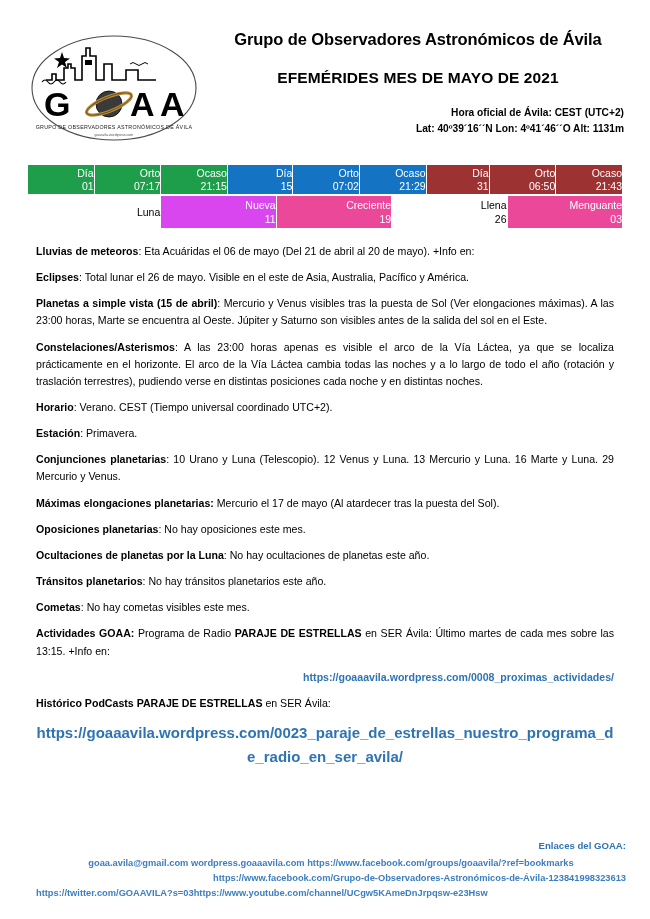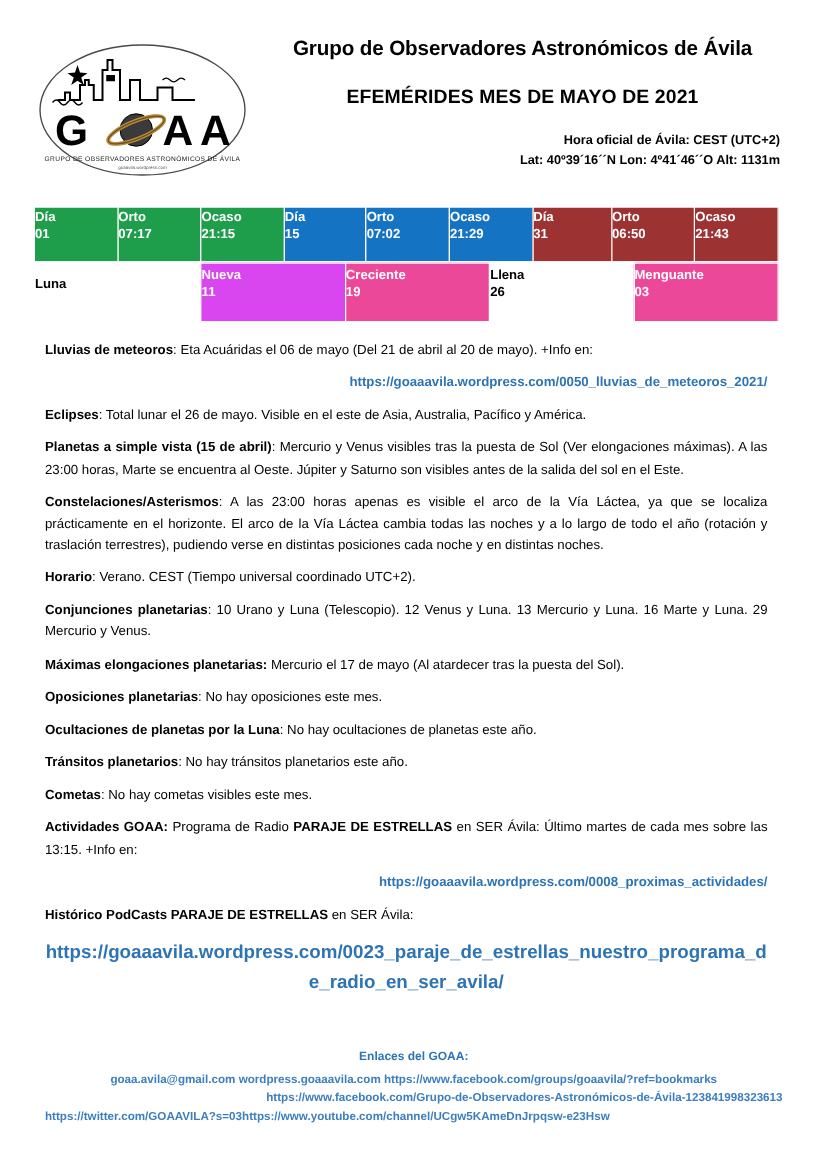--- a/index.html
+++ b/index.html
@@ -68,23 +68,23 @@
   .table-zone {
     margin: 18px 27px 0 27px;
   }
   table.eph {
     border-collapse: collapse;
     width: 100%;
     table-layout: fixed;
   }
   table.eph td {
     font-size: 10.5px;
-    font-weight: bold;
-    text-align: left;
-    padding: 2px 0 14px 0;
+    font-weight: normal;
+    text-align: right;
+    padding: 2px 0 0 0;
     line-height: 1.28;
     border: 1px solid #ffffff;
     vertical-align: middle;
   }
   .cell-g { background: #1E9D4B; color: #ffffff; }
   .cell-b { background: #1573C4; color: #ffffff; }
   .cell-r { background: #9C3232; color: #ffffff; }
   .cell-white { background: #ffffff; color: #000000; border: 1px solid #d9d9d9; }
   .cell-black { background: #d946ef; color: #ffffff; }
   .cell-gray { background: #ec4899; color: #ffffff; }
@@ -117,21 +117,21 @@
   
   .footer {
     position: absolute;
     left: 0;
     right: 0;
     bottom: 18px;
     padding: 0 24px 0 36px;
     box-sizing: border-box;
   }
   .foot-title {
-    text-align: center;
+    text-align: right;
     font-size: 9.6px;
     font-weight: bold;
     color: #2E74B5;
     margin-bottom: 5px;
   }
   .foot {
     color: #3C7EBF;
     font-size: 9.3px;
     font-weight: bold;
     line-height: 1.62;
@@ -282,38 +282,40 @@
       </tr>
     </tbody>
       </table>
   </div>
 
   <div class="content">
 
     <p class="para">
       <b>Lluvias de meteoros</b><span>: Eta Acuáridas el 06 de mayo (Del 21 de abril al 20 de mayo). +Info en:</span>
     </p>
-    <p class="link-line">https://goaaavila.wordpress.com/0050_lluvias_de_meteoros_2021/</p>
 
     <p class="para">
       <b>Eclipses</b><span>: Total lunar el 26 de mayo. Visible en el este de Asia, Australia, Pacífico y América.</span>
     </p>
 
     <p class="para">
       <b>Planetas a simple vista (15 de abril)</b><span>: Mercurio y Venus visibles tras la puesta de Sol (Ver elongaciones máximas). A las 23:00 horas, Marte se encuentra al Oeste. Júpiter y Saturno son visibles antes de la salida del sol en el Este.</span>
     </p>
 
     <p class="para">
       <b>Constelaciones/Asterismos</b><span>: A las 23:00 horas apenas es visible el arco de la Vía Láctea, ya que se localiza prácticamente en el horizonte. El arco de la Vía Láctea cambia todas las noches y a lo largo de todo el año (rotación y traslación terrestres), pudiendo verse en distintas posiciones cada noche y en distintas noches.</span>
     </p>
 
     <p class="para">
       <b>Horario</b><span>: Verano. CEST (Tiempo universal coordinado UTC+2).</span>
     </p>
 
+    <p class="para">
+      <b>Estación</b><span>: Primavera.</span>
+    </p>
 
     <p class="para">
       <b>Conjunciones planetarias</b><span>: 10 Urano y Luna (Telescopio). 12 Venus y Luna. 13 Mercurio y Luna. 16 Marte y Luna. 29 Mercurio y Venus.</span>
     </p>
 
     <p class="para">
       <b>Máximas elongaciones planetarias:</b><span> Mercurio el 17 de mayo (Al atardecer tras la puesta del Sol).</span>
     </p>
 
     <p class="para">

